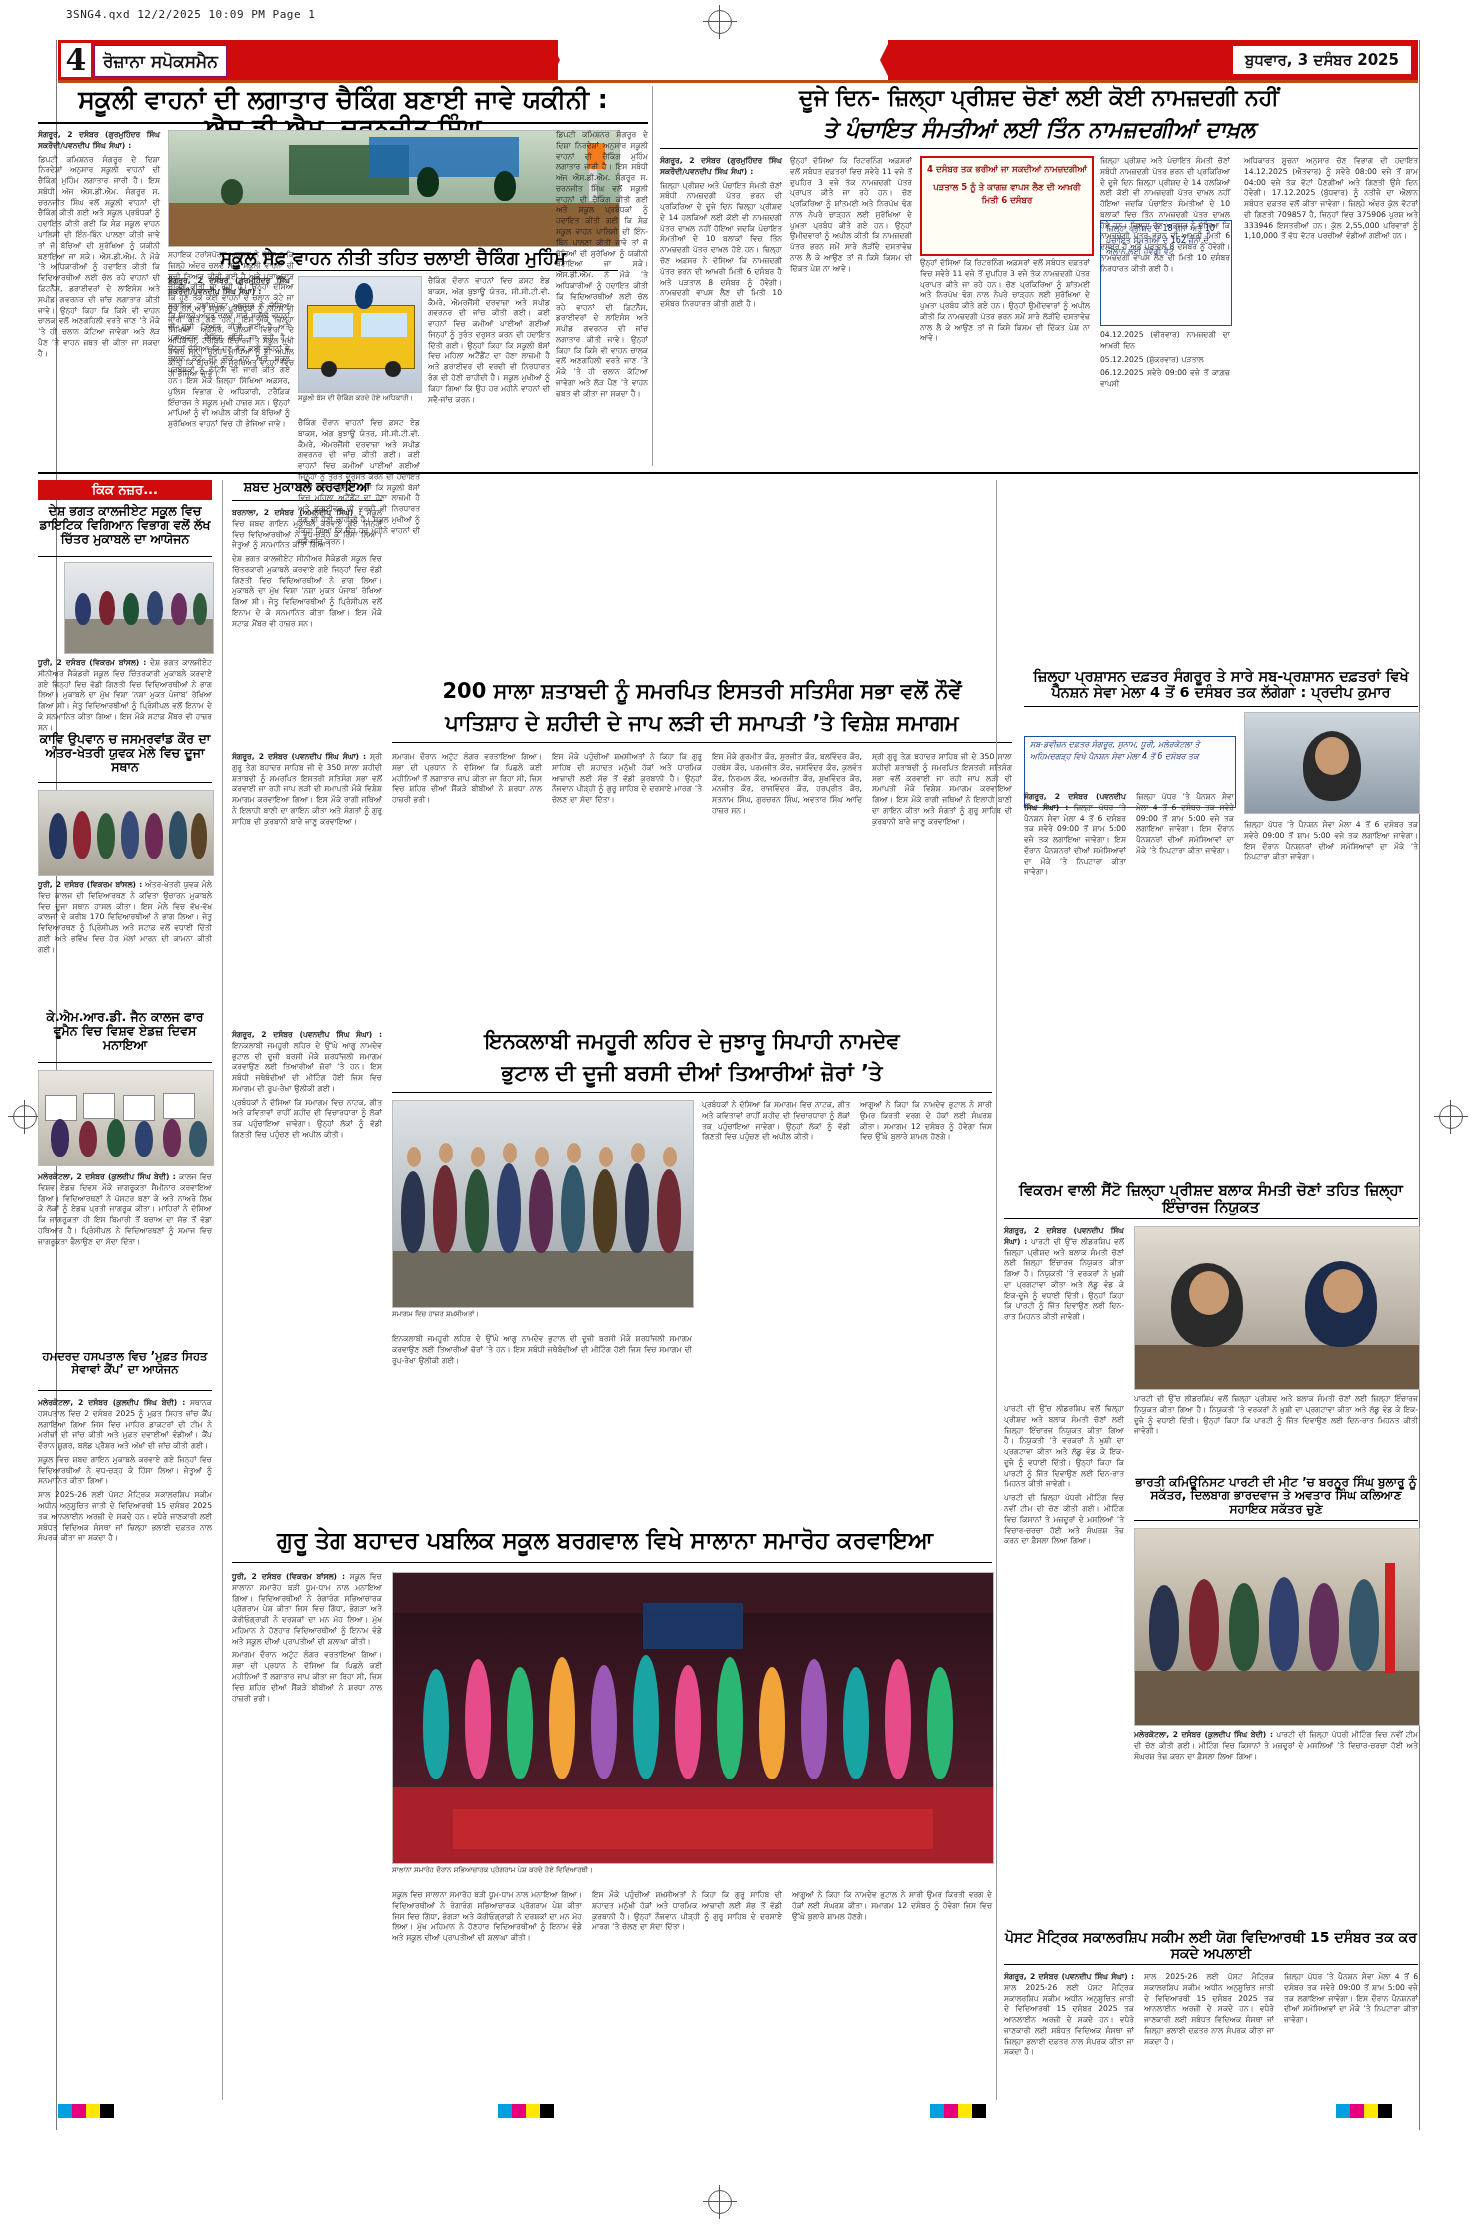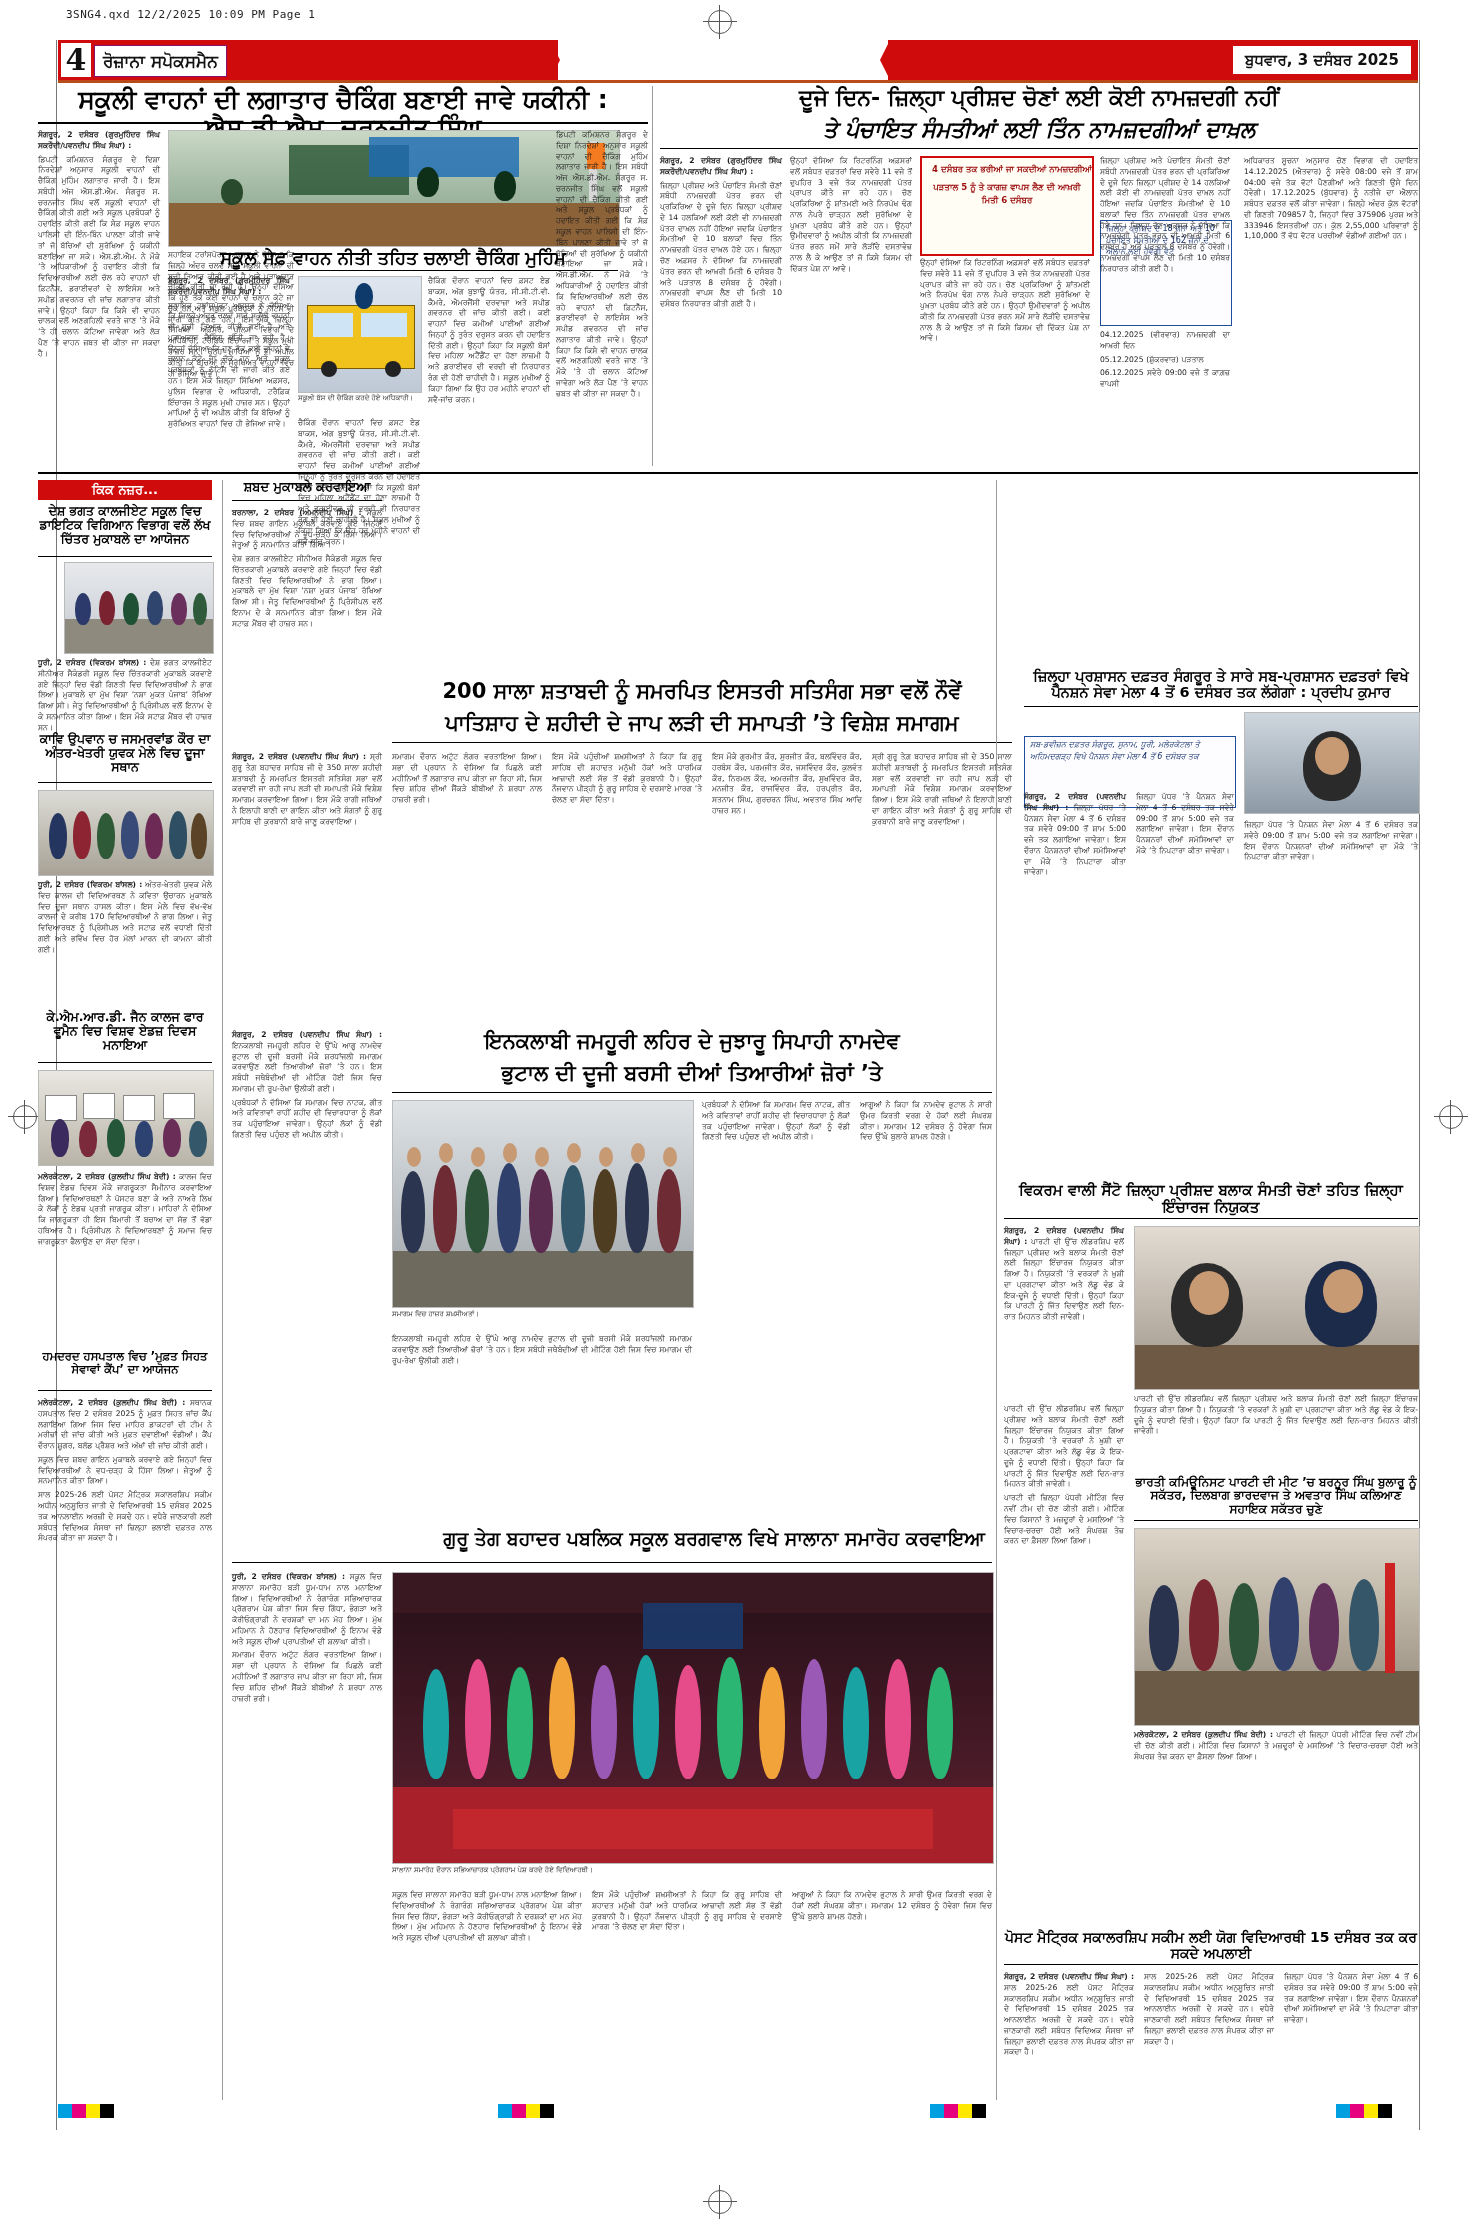--- a/index.html
+++ b/index.html
@@ -181,21 +181,21 @@
   <p><span class="lead">ਸੰਗਰੂਰ, 2 ਦਸੰਬਰ (ਗੁਰਮੁਹਿੰਦਰ ਸਿੰਘ ਸਕਰੌਦੀ/ਪਵਨਦੀਪ ਸਿੰਘ ਸੰਘਾ) :</span></p>
   <p>ਜ਼ਿਲ੍ਹਾ ਪ੍ਰੀਸ਼ਦ ਅਤੇ ਪੰਚਾਇਤ ਸੰਮਤੀ ਚੋਣਾਂ ਸਬੰਧੀ ਨਾਮਜ਼ਦਗੀ ਪੱਤਰ ਭਰਨ ਦੀ ਪ੍ਰਕਿਰਿਆ ਦੇ ਦੂਜੇ ਦਿਨ ਜ਼ਿਲ੍ਹਾ ਪ੍ਰੀਸ਼ਦ ਦੇ 14 ਹਲਕਿਆਂ ਲਈ ਕੋਈ ਵੀ ਨਾਮਜ਼ਦਗੀ ਪੱਤਰ ਦਾਖ਼ਲ ਨਹੀਂ ਹੋਇਆ ਜਦਕਿ ਪੰਚਾਇਤ ਸੰਮਤੀਆਂ ਦੇ 10 ਬਲਾਕਾਂ ਵਿਚ ਤਿੰਨ ਨਾਮਜ਼ਦਗੀ ਪੱਤਰ ਦਾਖ਼ਲ ਹੋਏ ਹਨ।
 ਜ਼ਿਲ੍ਹਾ ਚੋਣ ਅਫ਼ਸਰ ਨੇ ਦੱਸਿਆ ਕਿ ਨਾਮਜ਼ਦਗੀ ਪੱਤਰ ਭਰਨ ਦੀ ਆਖ਼ਰੀ ਮਿਤੀ 6 ਦਸੰਬਰ ਹੈ ਅਤੇ ਪੜਤਾਲ 8 ਦਸੰਬਰ ਨੂੰ ਹੋਵੇਗੀ। ਨਾਮਜ਼ਦਗੀ ਵਾਪਸ ਲੈਣ ਦੀ ਮਿਤੀ 10 ਦਸੰਬਰ ਨਿਰਧਾਰਤ ਕੀਤੀ ਗਈ ਹੈ।</p>
 </div>
 <div class="body-col" style="left:790px;top:156px;width:122px;height:306px;">
   <p>ਉਨ੍ਹਾਂ ਦੱਸਿਆ ਕਿ ਰਿਟਰਨਿੰਗ ਅਫ਼ਸਰਾਂ ਵਲੋਂ ਸਬੰਧਤ ਦਫ਼ਤਰਾਂ ਵਿਚ ਸਵੇਰੇ 11 ਵਜੇ ਤੋਂ ਦੁਪਹਿਰ 3 ਵਜੇ ਤੱਕ ਨਾਮਜ਼ਦਗੀ ਪੱਤਰ ਪ੍ਰਾਪਤ ਕੀਤੇ ਜਾ ਰਹੇ ਹਨ। ਚੋਣ ਪ੍ਰਕਿਰਿਆ ਨੂੰ ਸ਼ਾਂਤਮਈ ਅਤੇ ਨਿਰਪੱਖ ਢੰਗ ਨਾਲ ਨੇਪਰੇ ਚਾੜ੍ਹਨ ਲਈ ਸੁਰੱਖਿਆ ਦੇ ਪੁਖ਼ਤਾ ਪ੍ਰਬੰਧ ਕੀਤੇ ਗਏ ਹਨ।
 ਉਨ੍ਹਾਂ ਉਮੀਦਵਾਰਾਂ ਨੂੰ ਅਪੀਲ ਕੀਤੀ ਕਿ ਨਾਮਜ਼ਦਗੀ ਪੱਤਰ ਭਰਨ ਸਮੇਂ ਸਾਰੇ ਲੋੜੀਂਦੇ ਦਸਤਾਵੇਜ਼ ਨਾਲ ਲੈ ਕੇ ਆਉਣ ਤਾਂ ਜੋ ਕਿਸੇ ਕਿਸਮ ਦੀ ਦਿੱਕਤ ਪੇਸ਼ ਨਾ ਆਵੇ।</p>
 </div>
 
 <div class="redbox" style="left:920px;top:156px;width:170px;height:96px;background:#fffdf4;">
-  <div style="padding:5px 0;font-size:8.6px;line-height:1.5;font-weight:bold;color:#9b0d0d;text-align:right;">4 ਦਸੰਬਰ ਤਕ ਭਰੀਆਂ ਜਾ ਸਕਦੀਆਂ ਨਾਮਜ਼ਦਗੀਆਂ</div>
+  <div style="padding:5px 0;font-size:8.6px;line-height:1.5;font-weight:bold;color:#9b0d0d;text-align:center;">4 ਦਸੰਬਰ ਤਕ ਭਰੀਆਂ ਜਾ ਸਕਦੀਆਂ ਨਾਮਜ਼ਦਗੀਆਂ</div>
   <div style="padding:0 2px 5px;font-size:8.6px;line-height:1.5;font-weight:bold;color:#9b0d0d;text-align:center;">ਪੜਤਾਲ 5 ਨੂੰ ਤੇ ਕਾਗਜ਼ ਵਾਪਸ ਲੈਣ ਦੀ ਆਖ਼ਰੀ ਮਿਤੀ 6 ਦਸੰਬਰ</div>
 </div>
 <div class="body-col" style="left:920px;top:258px;width:170px;height:204px;">
   <p>ਉਨ੍ਹਾਂ ਦੱਸਿਆ ਕਿ ਰਿਟਰਨਿੰਗ ਅਫ਼ਸਰਾਂ ਵਲੋਂ ਸਬੰਧਤ ਦਫ਼ਤਰਾਂ ਵਿਚ ਸਵੇਰੇ 11 ਵਜੇ ਤੋਂ ਦੁਪਹਿਰ 3 ਵਜੇ ਤੱਕ ਨਾਮਜ਼ਦਗੀ ਪੱਤਰ ਪ੍ਰਾਪਤ ਕੀਤੇ ਜਾ ਰਹੇ ਹਨ। ਚੋਣ ਪ੍ਰਕਿਰਿਆ ਨੂੰ ਸ਼ਾਂਤਮਈ ਅਤੇ ਨਿਰਪੱਖ ਢੰਗ ਨਾਲ ਨੇਪਰੇ ਚਾੜ੍ਹਨ ਲਈ ਸੁਰੱਖਿਆ ਦੇ ਪੁਖ਼ਤਾ ਪ੍ਰਬੰਧ ਕੀਤੇ ਗਏ ਹਨ।
 ਉਨ੍ਹਾਂ ਉਮੀਦਵਾਰਾਂ ਨੂੰ ਅਪੀਲ ਕੀਤੀ ਕਿ ਨਾਮਜ਼ਦਗੀ ਪੱਤਰ ਭਰਨ ਸਮੇਂ ਸਾਰੇ ਲੋੜੀਂਦੇ ਦਸਤਾਵੇਜ਼ ਨਾਲ ਲੈ ਕੇ ਆਉਣ ਤਾਂ ਜੋ ਕਿਸੇ ਕਿਸਮ ਦੀ ਦਿੱਕਤ ਪੇਸ਼ ਨਾ ਆਵੇ।</p>
 </div>
 
 <div class="bluebox" style="left:1100px;top:220px;width:130px;height:104px;">
   <div class="bitem">ਜ਼ਿਲ੍ਹਾ ਪ੍ਰੀਸ਼ਦ ਦੇ 18 ਜ਼ੋਨਾਂ ਅਤੇ 10 ਪੰਚਾਇਤ ਸੰਮਤੀਆਂ ਦੇ 162 ਜ਼ੋਨਾਂ ਦੇ ਐਲਾਨੇ ਲਈ ਹੋਵੇਗੀ ਵੋਟ</div>
 </div>
@@ -392,21 +392,21 @@
   <div class="pill" style="left:188px;top:42px;width:40px;height:44px;border-radius:50%;background:#c79a74;"></div>
 </div>
 <div class="body-col" style="left:1134px;top:1394px;width:284px;height:60px;">
   <p>ਪਾਰਟੀ ਦੀ ਉੱਚ ਲੀਡਰਸ਼ਿਪ ਵਲੋਂ ਜ਼ਿਲ੍ਹਾ ਪ੍ਰੀਸ਼ਦ ਅਤੇ ਬਲਾਕ ਸੰਮਤੀ ਚੋਣਾਂ ਲਈ ਜ਼ਿਲ੍ਹਾ ਇੰਚਾਰਜ ਨਿਯੁਕਤ ਕੀਤਾ ਗਿਆ ਹੈ। ਨਿਯੁਕਤੀ ’ਤੇ ਵਰਕਰਾਂ ਨੇ ਖ਼ੁਸ਼ੀ ਦਾ ਪ੍ਰਗਟਾਵਾ ਕੀਤਾ ਅਤੇ ਲੱਡੂ ਵੰਡ ਕੇ ਇਕ-ਦੂਜੇ ਨੂੰ ਵਧਾਈ ਦਿੱਤੀ। ਉਨ੍ਹਾਂ ਕਿਹਾ ਕਿ ਪਾਰਟੀ ਨੂੰ ਜਿੱਤ ਦਿਵਾਉਣ ਲਈ ਦਿਨ-ਰਾਤ ਮਿਹਨਤ ਕੀਤੀ ਜਾਵੇਗੀ।</p>
 </div>
 <div class="body-col" style="left:1004px;top:1404px;width:120px;height:516px;">
   <p>ਪਾਰਟੀ ਦੀ ਉੱਚ ਲੀਡਰਸ਼ਿਪ ਵਲੋਂ ਜ਼ਿਲ੍ਹਾ ਪ੍ਰੀਸ਼ਦ ਅਤੇ ਬਲਾਕ ਸੰਮਤੀ ਚੋਣਾਂ ਲਈ ਜ਼ਿਲ੍ਹਾ ਇੰਚਾਰਜ ਨਿਯੁਕਤ ਕੀਤਾ ਗਿਆ ਹੈ। ਨਿਯੁਕਤੀ ’ਤੇ ਵਰਕਰਾਂ ਨੇ ਖ਼ੁਸ਼ੀ ਦਾ ਪ੍ਰਗਟਾਵਾ ਕੀਤਾ ਅਤੇ ਲੱਡੂ ਵੰਡ ਕੇ ਇਕ-ਦੂਜੇ ਨੂੰ ਵਧਾਈ ਦਿੱਤੀ। ਉਨ੍ਹਾਂ ਕਿਹਾ ਕਿ ਪਾਰਟੀ ਨੂੰ ਜਿੱਤ ਦਿਵਾਉਣ ਲਈ ਦਿਨ-ਰਾਤ ਮਿਹਨਤ ਕੀਤੀ ਜਾਵੇਗੀ।</p>
   <p>ਪਾਰਟੀ ਦੀ ਜ਼ਿਲ੍ਹਾ ਪੱਧਰੀ ਮੀਟਿੰਗ ਵਿਚ ਨਵੀਂ ਟੀਮ ਦੀ ਚੋਣ ਕੀਤੀ ਗਈ। ਮੀਟਿੰਗ ਵਿਚ ਕਿਸਾਨਾਂ ਤੇ ਮਜ਼ਦੂਰਾਂ ਦੇ ਮਸਲਿਆਂ ’ਤੇ ਵਿਚਾਰ-ਚਰਚਾ ਹੋਈ ਅਤੇ ਸੰਘਰਸ਼ ਤੇਜ਼ ਕਰਨ ਦਾ ਫ਼ੈਸਲਾ ਲਿਆ ਗਿਆ।</p>
 </div>
 
-<div class="hl" style="position:absolute;left:225px;top:1528px;width:760px;font-size:19px;text-align:right;">ਗੁਰੂ ਤੇਗ ਬਹਾਦਰ ਪਬਲਿਕ ਸਕੂਲ ਬਰਗਵਾਲ ਵਿਖੇ ਸਾਲਾਨਾ ਸਮਾਰੋਹ ਕਰਵਾਇਆ</div>
+<div class="hl" style="position:absolute;left:225px;top:1528px;width:760px;font-size:23px;">ਗੁਰੂ ਤੇਗ ਬਹਾਦਰ ਪਬਲਿਕ ਸਕੂਲ ਬਰਗਵਾਲ ਵਿਖੇ ਸਾਲਾਨਾ ਸਮਾਰੋਹ ਕਰਵਾਇਆ</div>
 <div class="rule" style="left:232px;top:1562px;width:760px;height:1px;"></div>
 
 <div class="photo" style="left:392px;top:1572px;width:600px;height:290px;background:#7d2a3a;">
   <div class="ph-sky" style="background:linear-gradient(#241018,#5d2030);"></div>
   <div class="rect" style="left:0;top:214px;width:100%;height:76px;background:#a8202a;"></div>
   <div class="rect" style="left:60px;top:236px;width:480px;height:40px;background:#c1272d;"></div>
   <div class="rect" style="left:0;top:0;width:100%;height:40px;background:#3a1822;"></div>
   <div class="pill" style="left:30px;top:96px;width:26px;height:110px;background:#19a3a3;"></div>
   <div class="pill" style="left:72px;top:86px;width:26px;height:120px;background:#e64b8a;"></div>
   <div class="pill" style="left:114px;top:94px;width:26px;height:112px;background:#2bb673;"></div>

